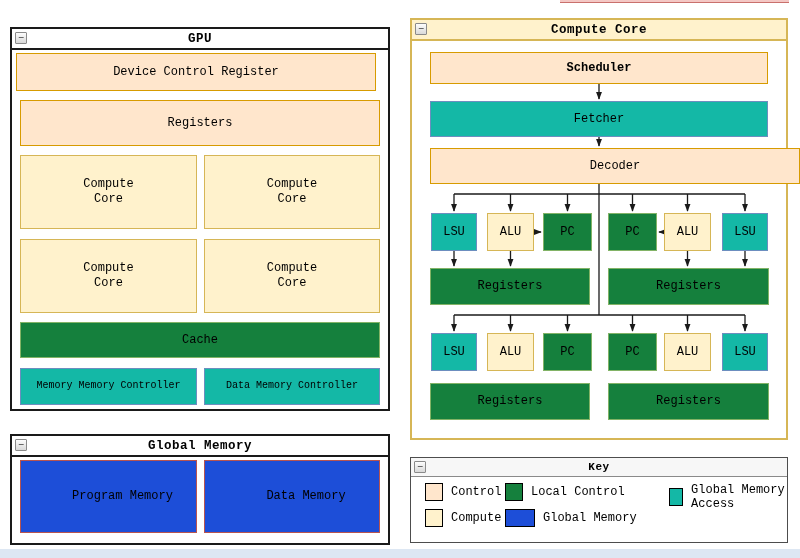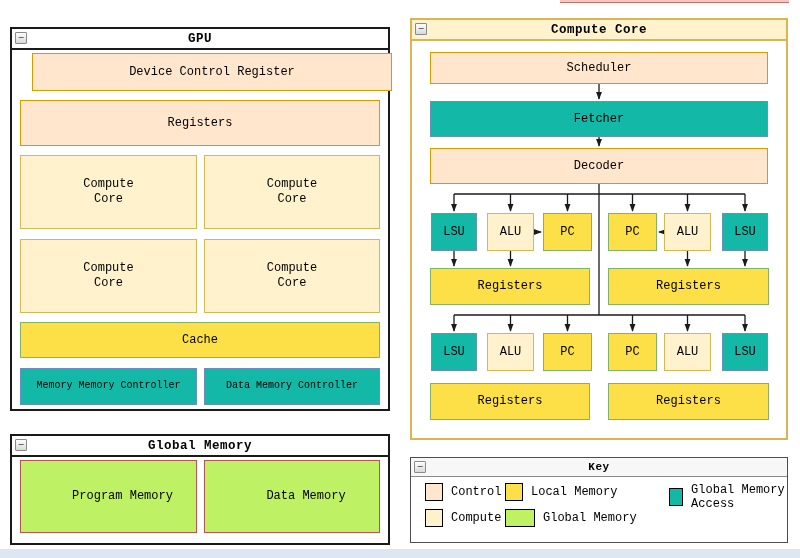--- a/index.html
+++ b/index.html
@@ -24,23 +24,23 @@
     font-size:10px; line-height:9px; text-align:center; padding:0; margin:0;
     font-family:inherit; color:#333; box-sizing:border-box; border-radius:1px;
   }
   .box {
     position:absolute; box-sizing:border-box; border:1px solid #000;
     display:flex; align-items:center; justify-content:center; text-align:center;
     font-size:12px; white-space:pre-line; line-height:1.25;
   }
   .c-control { background:#ffe6cc; border-color:#d79b00; }
   .c-compute { background:#fff2cc; border-color:#d6b656; }
-  .c-local   { background:#fde047; border-color:#82b366; }
+  .c-local   { background:#15803d; border-color:#82b366; }
   .c-access  { background:#14b8a6; border-color:#6c8ebf; }
-  .c-global  { background:#bef264; border-color:#b85450;padding-left:28px; }
+  .c-global  { background:#1d4ed8; border-color:#b85450;padding-left:28px; }
   .fs10 { font-size:10px; }
   .wires { position:absolute; pointer-events:none; }
   .legend-item { position:absolute; display:flex; align-items:center; }
   .swatch { width:18px; height:18px; box-sizing:border-box; border:1px solid #000; }
   .legend-label { margin-left:8px; font-size:12px; }
   .artifact-top { position:absolute; left:560px; top:0; width:229px; height:2px;
                   background:#f4c7c4; border-bottom:1px solid #c9706c; }
   .bottom-strip { position:absolute; left:0; top:549px; width:800px; height:9px; background:#dde7f3; }
 </style>
 </head>
@@ -50,21 +50,21 @@
 
   <div class="artifact-top"></div>
 
   <div class="panel" style="left:10px;top:27px;width:380px;height:384px;">
     <div class="phead">
       <button class="collapse">−</button>
       <span>GPU</span>
     </div>
   </div>
   <div>
-    <div class="box c-control" style="left:32px;top:53px;width:360px;height:38px;">Device Control Register</div>
+    <div class="box c-control" style="left:16px;top:53px;width:360px;height:38px;">Device Control Register</div>
     <div class="box c-control" style="left:20px;top:100px;width:360px;height:46px;">Registers</div>
     <div class="box c-compute" style="left:20px;top:155px;width:177px;height:74px;">Compute
 Core</div>
     <div class="box c-compute" style="left:204px;top:155px;width:176px;height:74px;">Compute
 Core</div>
     <div class="box c-compute" style="left:20px;top:239px;width:177px;height:74px;">Compute
 Core</div>
     <div class="box c-compute" style="left:204px;top:239px;width:176px;height:74px;">Compute
 Core</div>
     <div class="box c-local" style="left:20px;top:322px;width:360px;height:36px;">Cache</div>
@@ -117,23 +117,23 @@
       <line x1="44" y1="297" x2="44" y2="313" marker-end="url(#ah)"></line>
       <line x1="100.5" y1="297" x2="100.5" y2="313" marker-end="url(#ah)"></line>
       <line x1="157.5" y1="297" x2="157.5" y2="313" marker-end="url(#ah)"></line>
       <line x1="222.5" y1="297" x2="222.5" y2="313" marker-end="url(#ah)"></line>
       <line x1="277.5" y1="297" x2="277.5" y2="313" marker-end="url(#ah)"></line>
       <line x1="335" y1="297" x2="335" y2="313" marker-end="url(#ah)"></line>
     </g>
   </svg>
 
   <div>
-    <div class="box c-control" style="left:430px;top:52px;width:338px;height:32px;">Scheduler</div>
+    <div class="box c-control" style="left:430px;top:52px;width:338px;height:32px;font-weight:bold;">Scheduler</div>
     <div class="box c-access" style="left:430px;top:101px;width:338px;height:36px;">Fetcher</div>
-    <div class="box c-control" style="left:430px;top:148px;width:338px;height:36px;text-align:right;">Decoder</div>
+    <div class="box c-control" style="left:430px;top:148px;width:370px;height:36px;text-align:right;">Decoder</div>
 
     <div class="box c-access" style="left:431px;top:213px;width:46px;height:38px;">LSU</div>
     <div class="box c-compute" style="left:487px;top:213px;width:47px;height:38px;">ALU</div>
     <div class="box c-local" style="left:543px;top:213px;width:49px;height:38px;">PC</div>
     <div class="box c-local" style="left:608px;top:213px;width:49px;height:38px;">PC</div>
     <div class="box c-compute" style="left:664px;top:213px;width:47px;height:38px;">ALU</div>
     <div class="box c-access" style="left:722px;top:213px;width:46px;height:38px;">LSU</div>
 
     <div class="box c-local" style="left:430px;top:268px;width:160px;height:37px;">Registers</div>
     <div class="box c-local" style="left:608px;top:268px;width:161px;height:37px;">Registers</div>
@@ -155,21 +155,21 @@
       <span>Key</span>
     </div>
   </div>
   <div>
     <div class="legend-item" style="left:425px;top:483px;">
       <span class="swatch c-control"></span>
       <span class="legend-label">Control</span>
     </div>
     <div class="legend-item" style="left:505px;top:483px;">
       <span class="swatch c-local"></span>
-      <span class="legend-label">Local Memory</span>
+      <span class="legend-label">Local Control</span>
     </div>
     <div class="legend-item" style="left:627px;top:483px;padding-left:42px;">
       <span class="swatch c-access"></span>
       <span class="legend-label">Global Memory Access</span>
     </div>
     <div class="legend-item" style="left:425px;top:509px;">
       <span class="swatch c-compute"></span>
       <span class="legend-label">Compute</span>
     </div>
     <div class="legend-item" style="left:505px;top:509px;">

